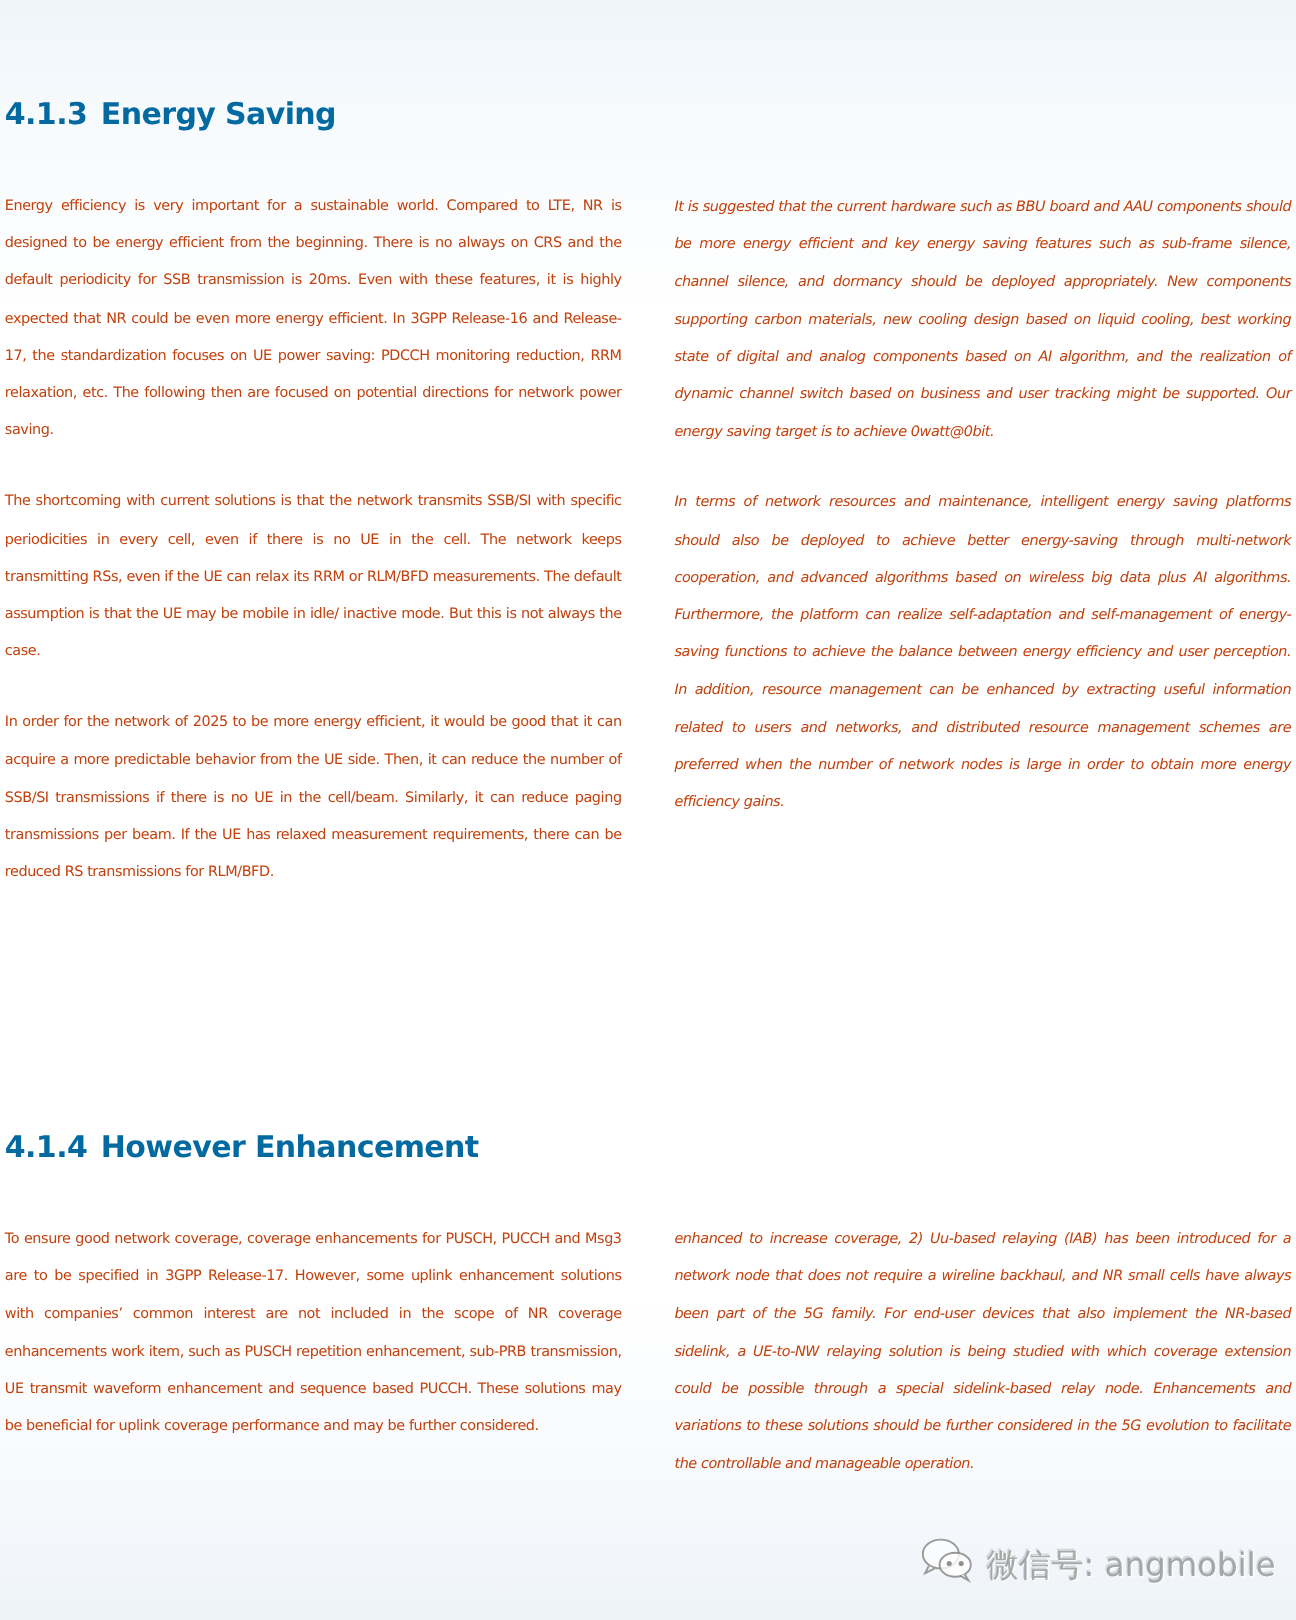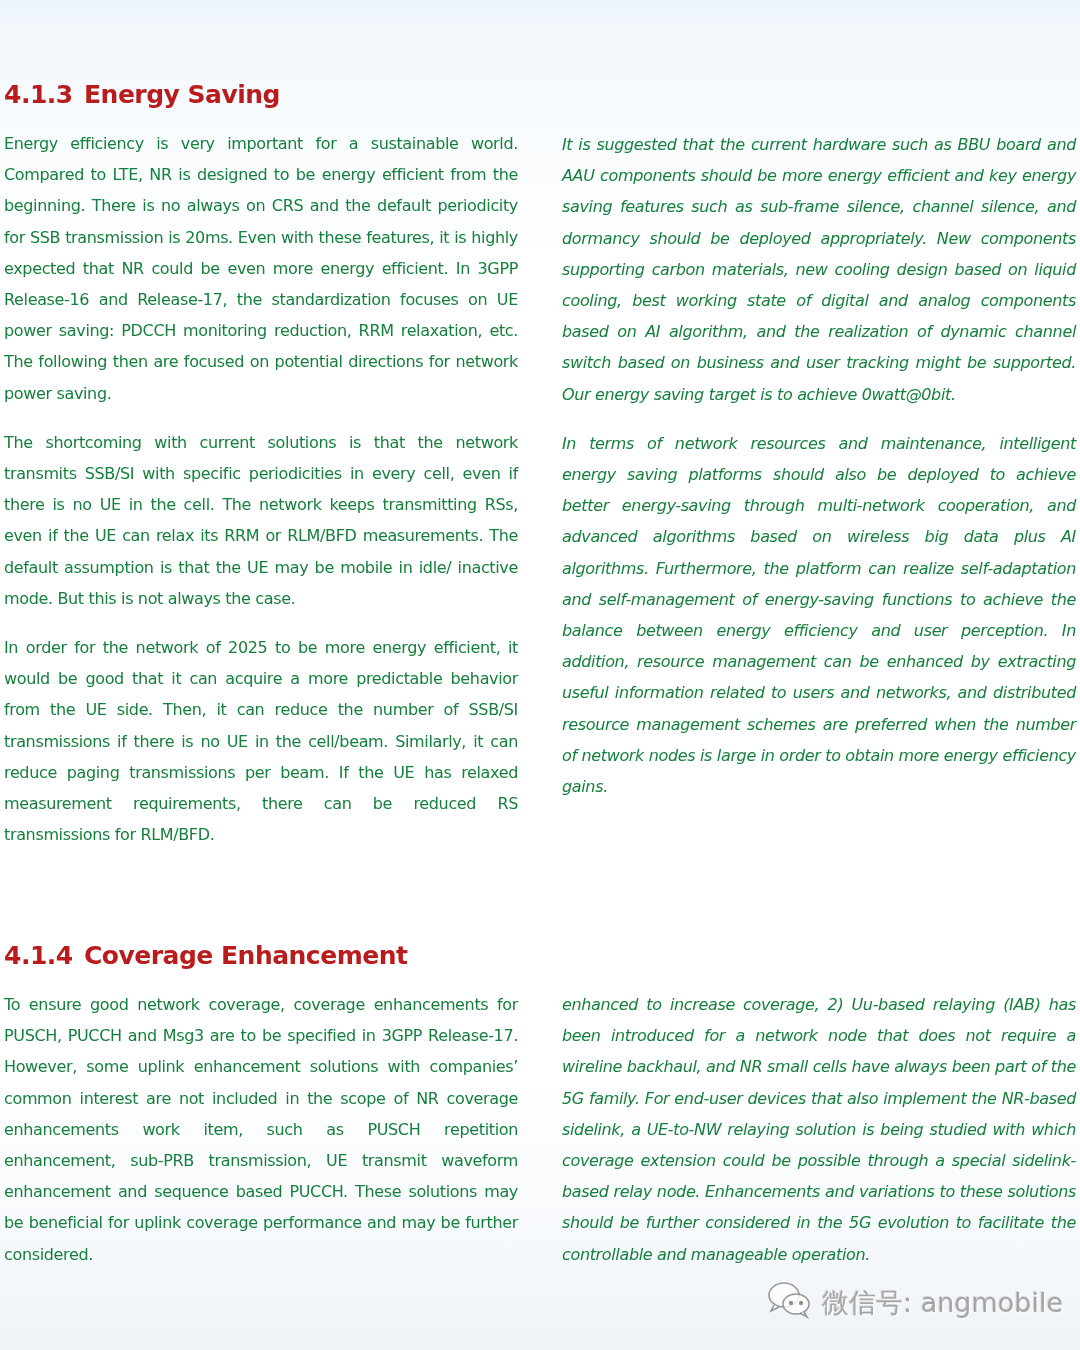--- a/index.html
+++ b/index.html
@@ -9,34 +9,35 @@
       background: linear-gradient(to bottom,
         #eef5fa 0px, #f6fafd 90px, #ffffff 260px,
         #ffffff 1080px, #f6f9fc 1250px, #eef3f8 1350px);
       font-family: "DejaVu Sans", sans-serif;
       color: #3d3d3d;
     }
     .section { position: absolute; left: 0; width: 1080px; }
     .section-heading {
       position: absolute; left: 4px;
       font-family: "DejaVu Sans", sans-serif;
-      font-weight: bold; font-size: 25px; color: #b91c1c;
+      font-weight: bold; font-size: 25px; color: #0369a1;
       letter-spacing: -0.5px; white-space: nowrap;
     }
     .section-heading .num { display: inline-block; width: 80px; }
     .col { position: absolute; width: 514px; }
     .col.left { left: 4px; }
     .col.right { left: 562px; font-style: italic; }
     .para {
-      font-size: 16px;
+      font-size: 12px;
       line-height: 31.2px;
       text-align: justify;
-      color: #15803d;
+      color: #c2410c;
       letter-spacing: -0.35px;
       margin-bottom: 18px;
+      margin-top: 28px;
     }
     .watermark {
       position: absolute; left: 766px; top: 1280px;
       display: flex; align-items: center; gap: 8px;
       color: rgba(140,140,140,0.75);
       font-size: 27px; white-space: nowrap;
       text-shadow: 1px 1px 0 rgba(255,255,255,0.9), -1px -1px 0 rgba(120,120,120,0.25);
       justify-content: center;
     }
     .watermark svg { width: 48px; height: 40px; }
@@ -54,21 +55,21 @@
     <p class="para">In order for the network of 2025 to be more energy efficient, it would be good that it can acquire a more predictable behavior from the UE side. Then, it can reduce the number of SSB/SI transmissions if there is no UE in the cell/beam. Similarly, it can reduce paging transmissions per beam. If the UE has relaxed measurement requirements, there can be reduced RS transmissions for RLM/BFD.</p>
   </div>
   <div class="col right" style="top:129px;">
     <p class="para">It is suggested that the current hardware such as BBU board and AAU components should be more energy efficient and key energy saving features such as sub-frame silence, channel silence, and dormancy should be deployed appropriately. New components supporting carbon materials, new cooling design based on liquid cooling, best working state of digital and analog components based on AI algorithm, and the realization of dynamic channel switch based on business and user tracking might be supported. Our energy saving target is to achieve 0watt@0bit.</p>
     <p class="para">In terms of network resources and maintenance, intelligent energy saving platforms should also be deployed to achieve better energy-saving through multi-network cooperation, and advanced algorithms based on wireless big data plus AI algorithms. Furthermore, the platform can realize self-adaptation and self-management of energy-saving functions to achieve the balance between energy efficiency and user perception. In addition, resource management can be enhanced by extracting useful information related to users and networks, and distributed resource management schemes are preferred when the number of network nodes is large in order to obtain more energy efficiency gains.</p>
   </div>
 </div>
 
 <div class="section" style="top:0;">
   <div class="section-heading" style="top:941px;">
-    <span class="num">4.1.4</span><span>Coverage Enhancement</span>
+    <span class="num">4.1.4</span><span>However Enhancement</span>
   </div>
   <div class="col left" style="top:989px;">
     <p class="para">To ensure good network coverage, coverage enhancements for PUSCH, PUCCH and Msg3 are to be specified in 3GPP Release-17. However, some uplink enhancement solutions with companies’ common interest are not included in the scope of NR coverage enhancements work item, such as PUSCH repetition enhancement, sub-PRB transmission, UE transmit waveform enhancement and sequence based PUCCH. These solutions may be beneficial for uplink coverage performance and may be further considered.</p>
   </div>
   <div class="col right" style="top:989px;">
     <p class="para">enhanced to increase coverage, 2) Uu-based relaying (IAB) has been introduced for a network node that does not require a wireline backhaul, and NR small cells have always been part of the 5G family. For end-user devices that also implement the NR-based sidelink, a UE-to-NW relaying solution is being studied with which coverage extension could be possible through a special sidelink-based relay node. Enhancements and variations to these solutions should be further considered in the 5G evolution to facilitate the controllable and manageable operation.</p>
   </div>
 </div>
 
 <div class="watermark">

